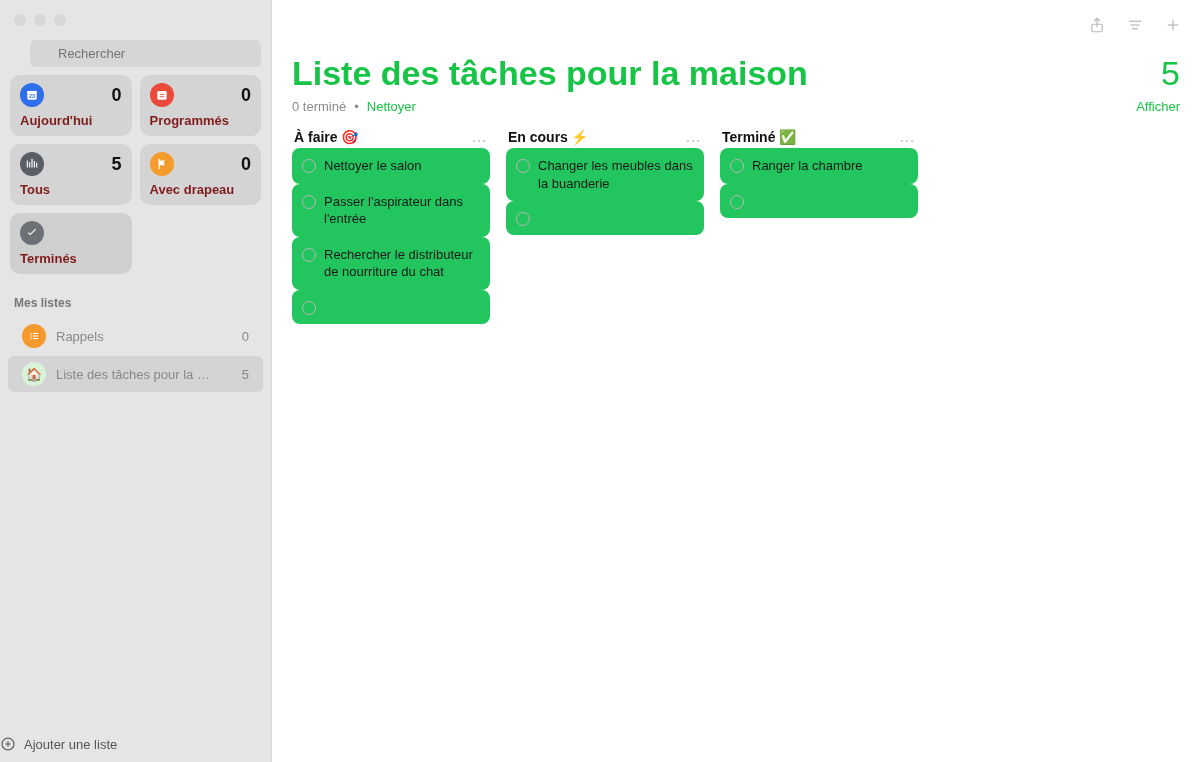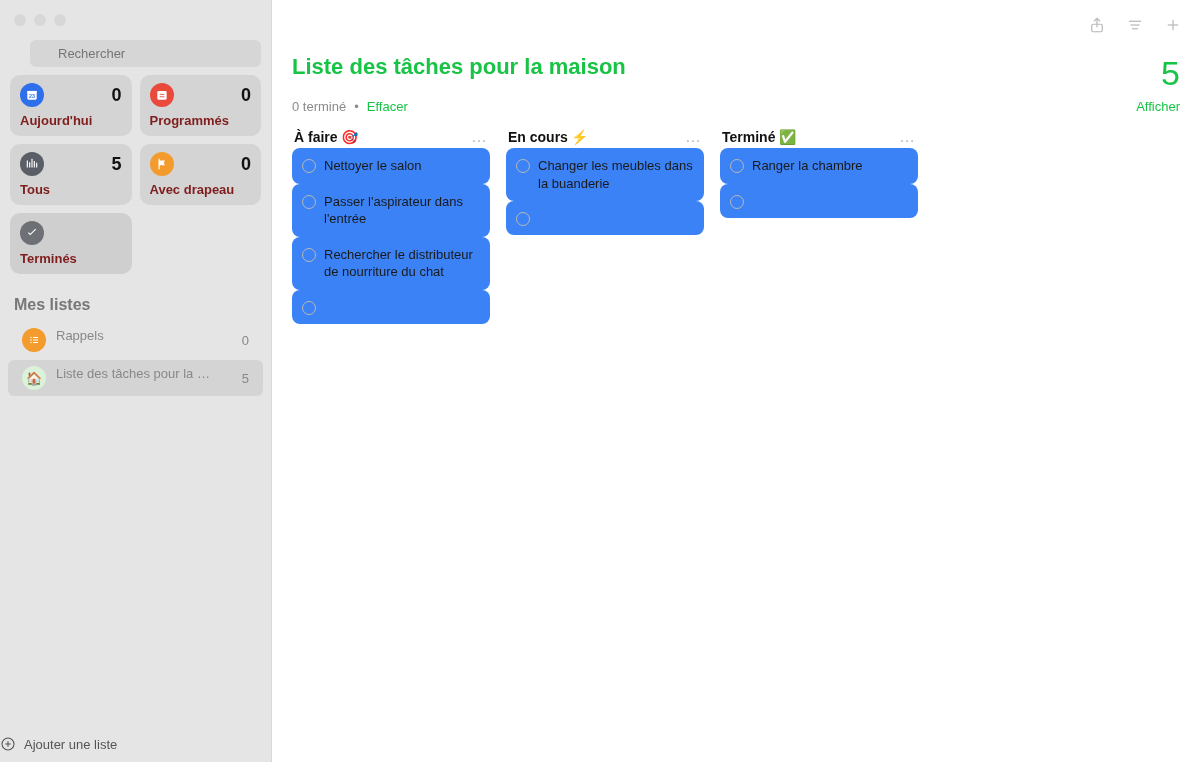--- a/index.html
+++ b/index.html
@@ -88,39 +88,39 @@
     font-weight: 700;
     color: #111;
   }
   .smart-label {
     font-size: 13px;
     font-weight: 600;
     color: #7f1d1d;
   }
   .my-lists-header {
     padding: 14px 14px 6px 14px;
-    font-size: 16px;
+    font-size: 12px;
     font-weight: 600;
     color: #777;
   }
   .list-row {
     display: flex;
     align-items: center;
     justify-content: space-between;
     padding: 6px 14px;
     cursor: pointer;
     border-radius: 6px;
     margin: 2px 8px;
   }
   .list-row.selected {
     background: #d4d4d4;
   }
   .list-row-left {
     display: flex;
-    align-items: flex-start;
+    align-items: center;
     gap: 10px;
     min-width: 0;
   }
   .list-icon {
     width: 24px; height: 24px; border-radius: 50%;
     display: flex; align-items: center; justify-content: center;
     flex-shrink: 0;
   }
   .list-icon svg { width: 12px; height: 12px; fill: #fff; }
   .list-icon.emoji {
@@ -176,21 +176,21 @@
     stroke: #b8b8b8; fill: none; stroke-width: 1.6;
     cursor: pointer;
   }
   .header {
     display: flex;
     justify-content: space-between;
     align-items: flex-start;
     padding: 14px 20px 4px 20px;
   }
   .title {
-    font-size: 22px;
+    font-size: 34px;
     font-weight: 700;
     color: #18c446;
   }
   .big-count {
     font-size: 34px;
     font-weight: 400;
     color: #18c446;
   }
   .subheader {
     display: flex;
@@ -231,21 +231,21 @@
     font-weight: 700;
     color: #111;
   }
   .col-menu {
     color: #b8b8b8;
     font-size: 16px;
     cursor: pointer;
     letter-spacing: 1px;
   }
   .task {
-    background: #3b82f6;
+    background: #22c55e;
     border-radius: 8px;
     padding: 9px 10px 9px 10px;
     display: flex;
     align-items: flex-start;
     gap: 8px;
     cursor: pointer;
   }
   .task-radio {
     width: 14px; height: 14px;
     border: 1.5px solid #b8b8b8;
@@ -399,21 +399,21 @@
 
   <div class="header">
     <div class="title">Liste des tâches pour la maison</div>
     <div class="big-count">5</div>
   </div>
 
   <div class="subheader">
     <div class="sub-left">
       <span>0 terminé</span>
       <span>•</span>
-      <span class="sub-clear">Effacer</span>
+      <span class="sub-clear">Nettoyer</span>
     </div>
     <span class="sub-show">Afficher</span>
   </div>
 
   <div class="columns" id="columns">
       <div class="col">
         <div class="col-header">
     <span class="col-title">À faire 🎯</span>
     <span class="col-menu">…</span>
         </div>

